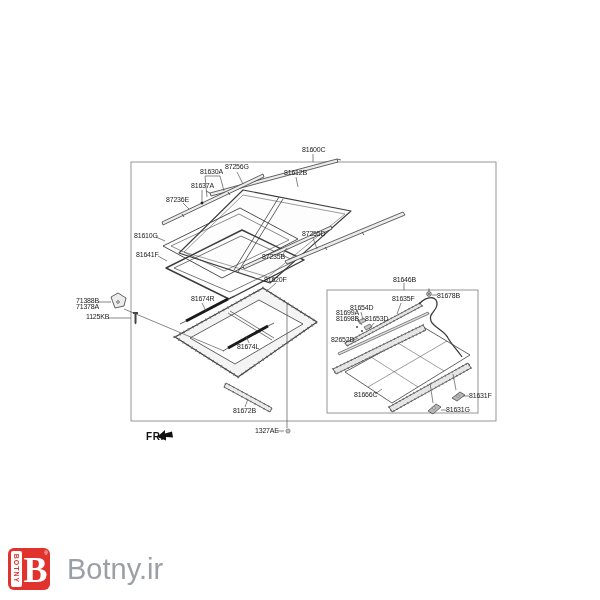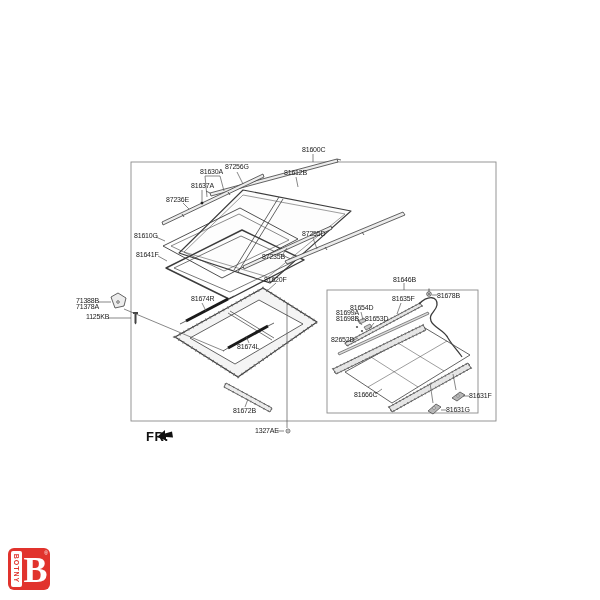--- a/index.html
+++ b/index.html
@@ -1,21 +1,21 @@
 <!DOCTYPE html>
 <html><head>
 <meta charset="utf-8">
 <style>
   html,body{margin:0;padding:0;background:#fff;}
   #stage{position:relative;width:600px;height:600px;background:#fff;overflow:hidden;
          font-family:"Liberation Sans",sans-serif;}
   svg{position:absolute;left:0;top:0;}
   .plabel{position:absolute;font:7px "Liberation Sans",sans-serif;color:#1b1b1b;
           letter-spacing:-0.2px;white-space:nowrap;line-height:7px;}
-  .plabel.fr{font-size:13px;font-weight:bold;letter-spacing:0.6px;color:#111;}
+  .plabel.fr{font-size:10px;font-weight:bold;letter-spacing:0.6px;color:#111;}
   
   #footer{position:absolute;left:0;top:540;width:600px;height:60px;}
   #logo{position:absolute;left:8px;top:548px;width:42px;height:42px;border-radius:6px;}
   #logo .band{position:absolute;left:3px;top:3px;width:11px;height:36px;background:#fff;
               border-radius:2px;overflow:hidden;}
   #logo .vtext{position:absolute;left:-13px;top:14px;width:36px;text-align:center;
                transform:rotate(90deg);font:bold 7px "Liberation Sans",sans-serif;
                letter-spacing:1px;}
   #logo .bigB{position:absolute;left:13px;top:1px;width:29px;text-align:center;
               font:bold 36px "Liberation Serif",serif;color:#fff;}
@@ -215,15 +215,16 @@
     </div>
 
   <div id="footer">
     <div id="logo" style="background: rgb(225, 51, 45);">
       <div class="band">
         <span class="vtext" style="color: rgb(225, 51, 45);">BOTNY</span>
       </div>
       <span class="bigB">B</span>
       <span class="reg">®</span>
     </div>
+    <span id="brand-text" style="color: rgb(154, 160, 166);">Botny.ir</span>
   </div>
 
 </div>
 
 </body></html>

